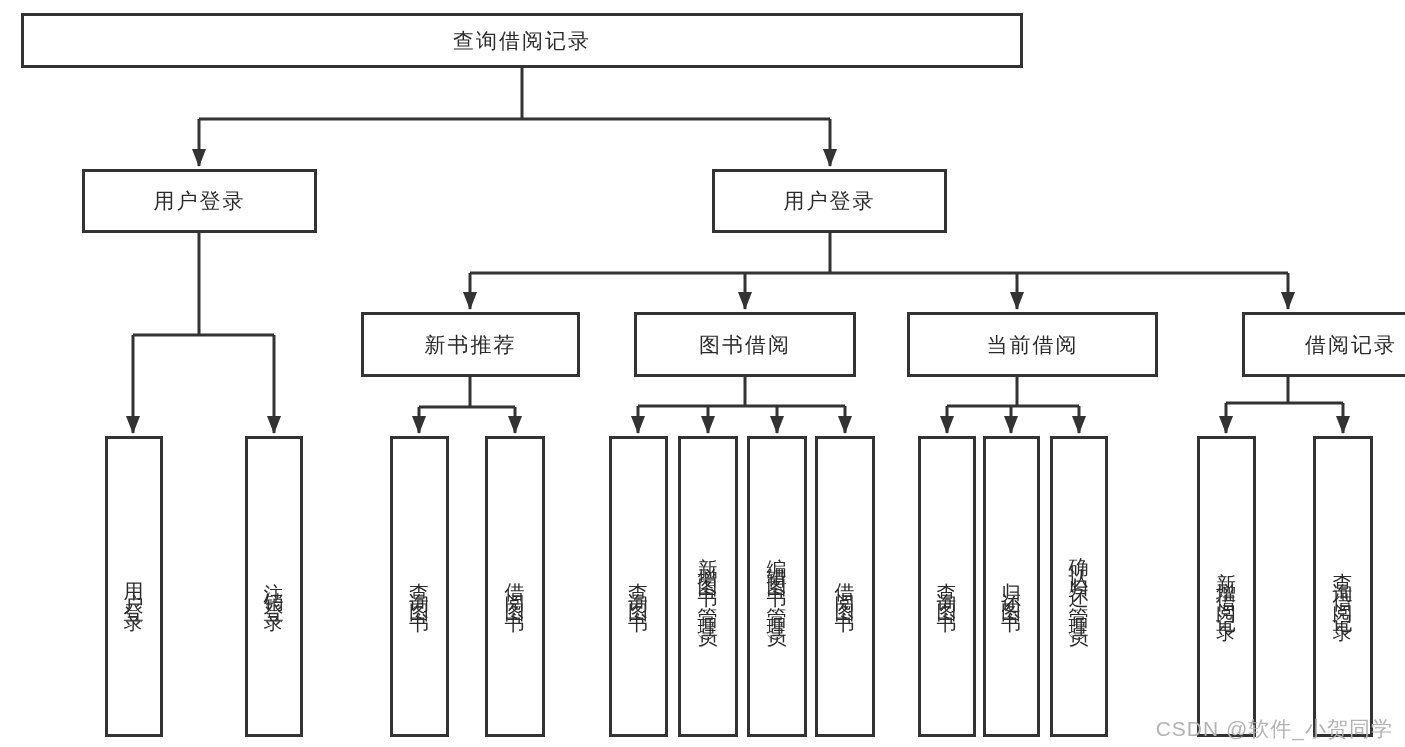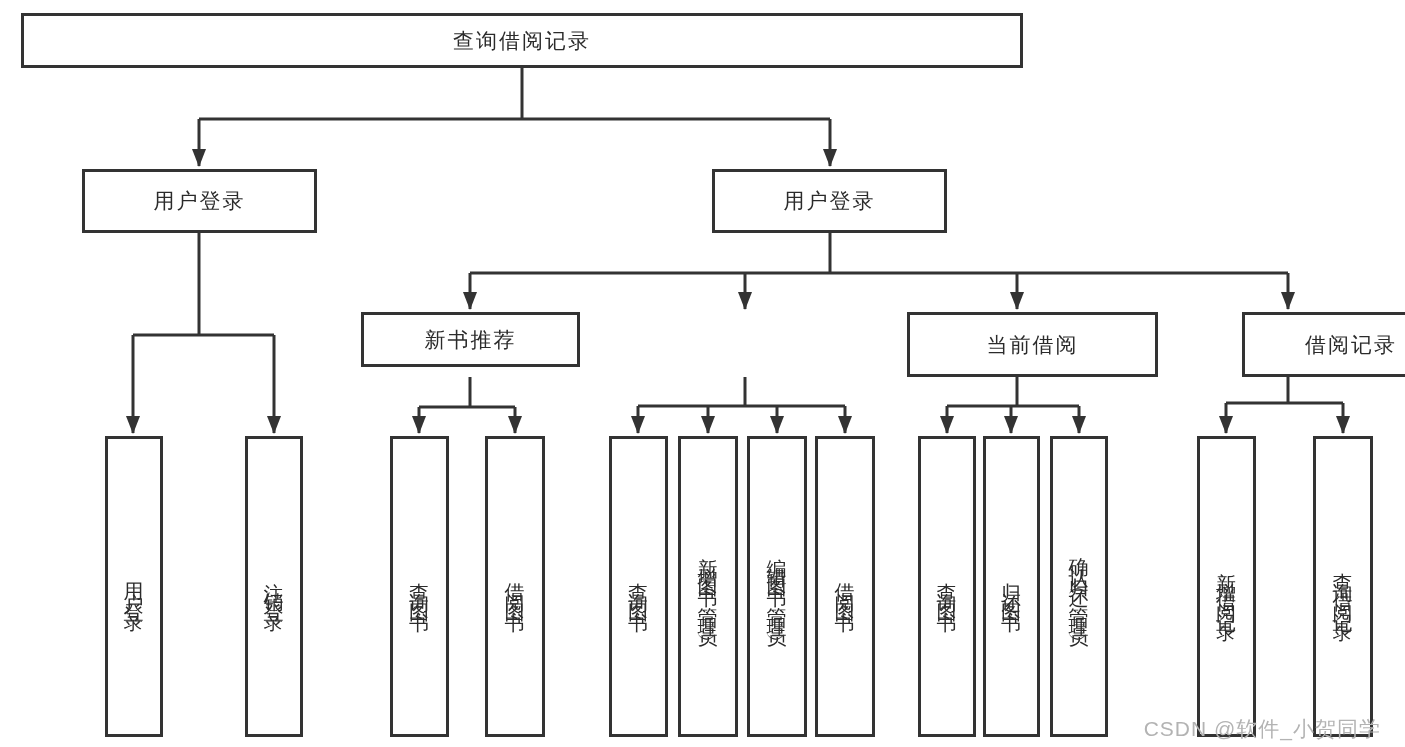--- a/index.html
+++ b/index.html
@@ -12,21 +12,21 @@
     position:absolute; box-sizing:border-box; background:#ffffff;
     border:3px solid #333333; display:flex; align-items:center; justify-content:center;
     color:#2b2b2b;
   }
   .node.h span { font-size:21px; letter-spacing:2px; white-space:nowrap; }
   .node.v span {
     writing-mode:vertical-rl; text-orientation:mixed;
     font-size:20px; line-height:1; letter-spacing:10px; white-space:nowrap;
   }
   .watermark {
-    position:absolute; right:24px; bottom:4px;
+    position:absolute; right:12px; bottom:4px;
     font-size:21px; color:#b3b3b3; letter-spacing:1px; white-space:nowrap;
   }
 </style>
 </head>
 <body>
 
 <div class="canvas">
 
   <svg class="connectors" viewBox="0 0 1405 747" xmlns="http://www.w3.org/2000/svg">
     <defs>
@@ -82,22 +82,25 @@
     <span>查询借阅记录</span>
   </div>
 
   <div class="node h" style="left:82px; top:169px; width:235px; height:64px;">
     <span>用户登录</span>
   </div>
   <div class="node h" style="left:712px; top:169px; width:235px; height:64px;">
     <span>用户登录</span>
   </div>
 
-  <div class="node h" style="left:361px; top:312px; width:219px; height:55px;">
+  <div class="node h" style="left:361px; top:312px; width:219px; height:65px;">
     <span>新书推荐</span>
+  </div>
+  <div class="node h" style="left:634px; top:312px; width:222px; height:65px;">
+    <span>图书借阅</span>
   </div>
   <div class="node h" style="left:907px; top:312px; width:251px; height:65px;">
     <span>当前借阅</span>
   </div>
   <div class="node h" style="left:1242px; top:312px; width:218px; height:65px;">
     <span>借阅记录</span>
   </div>
 
   <div class="node v" style="left:105px; top:436px; width:58px; height:301px;">
     <span>用户登录</span>

